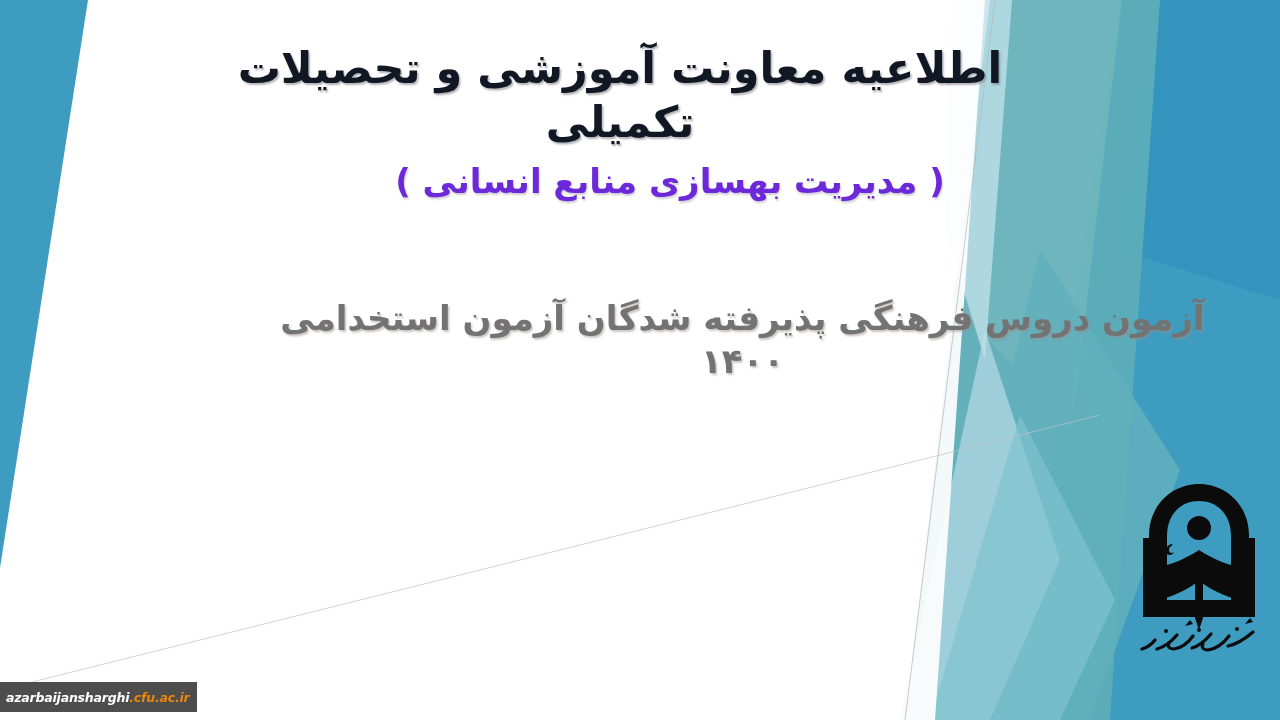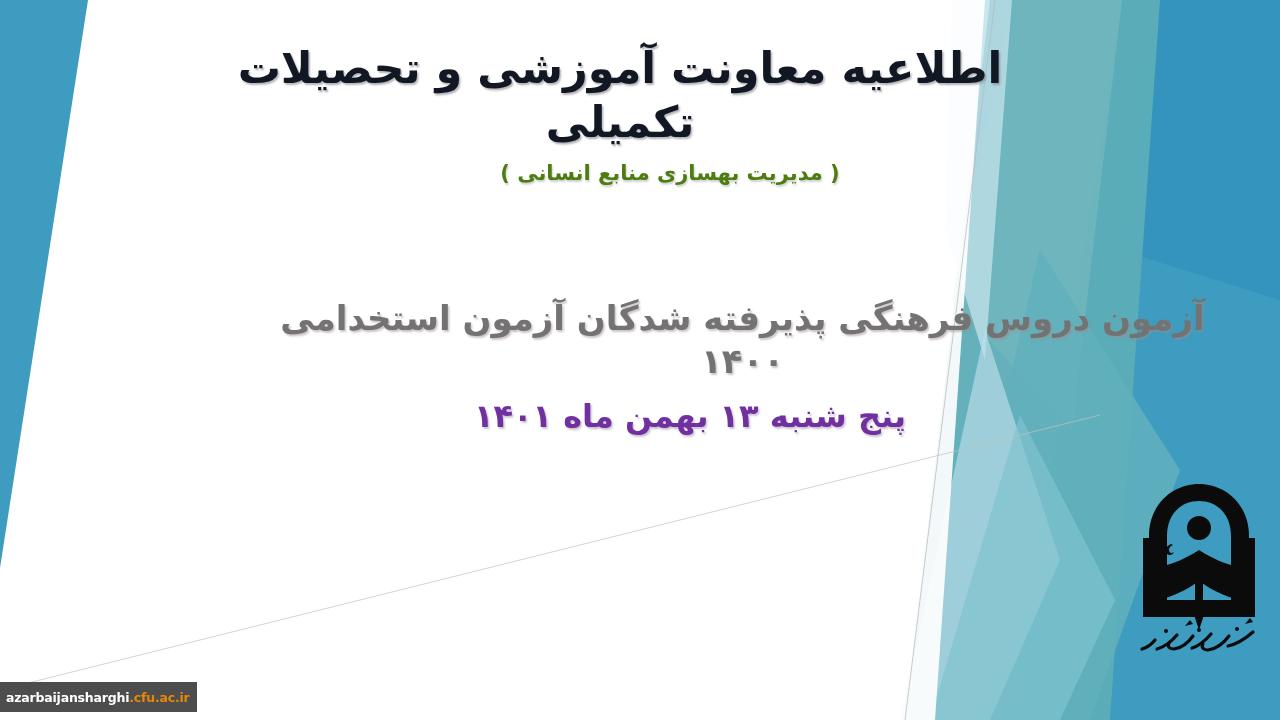--- a/index.html
+++ b/index.html
@@ -34,22 +34,22 @@
   }
   #title-line{
     top:42px;right:245px;width:830px;
     font-size:43px;font-weight:bold;
     color:#111823;
     letter-spacing:0px;
     text-shadow:1.5px 2px 2px rgba(120,120,130,.55);
   }
   #subtitle-line{
     top:160px;right:330px;width:560px;
-    font-size:21px;font-weight:bold;
-    color:#4d7c0f;
+    font-size:34px;font-weight:bold;
+    color:#6d28d9;
     text-shadow:1px 1.5px 2px rgba(150,150,160,.45);
   }
   #headline-line{
     top:297px;right:45px;width:985px;
     font-size:34px;font-weight:bold;
     color:#737373;
     text-shadow:1.5px 2px 2px rgba(160,140,140,.5);
   }
   #date-line{
     top:396px;right:300px;width:580px;
@@ -72,21 +72,21 @@
   #watermark{
     position:absolute;left:0;top:682px;
     height:30px;
     background:#4d4d4d;
     display:flex;align-items:center;
     padding:0 7px 0 6px;
     direction:ltr;
   }
   #watermark .wm-text{
     font-family:"DejaVu Sans","Liberation Sans",sans-serif;
-    font-weight:bold;
+    font-style:italic;font-weight:bold;
     font-size:12.5px;letter-spacing:-.2px;
     color:#ffffff;white-space:nowrap;
   }
   #watermark .wm-domain{color:#E8860C;}
 </style>
 </head>
 <body>
 
 <div id="slide">
 
@@ -109,21 +109,20 @@
     <line x1="0" y1="690" x2="1100" y2="415" stroke="#c2c2c2" stroke-width="1" opacity="0.7"></line>
   </svg>
 
   <div class="txt-layer">
     <div class="line" id="title-line">اطلاعیه معاونت آموزشی و تحصیلات تکمیلی</div>
 
     <div class="line" id="subtitle-line">( مدیریت بهسازی منابع انسانی )</div>
 
     <div class="line" id="headline-line">آزمون دروس فرهنگی پذیرفته شدگان آزمون استخدامی ۱۴۰۰</div>
 
-    <div class="line" id="date-line">پنج شنبه ۱۳ بهمن  ماه ۱۴۰۱</div>
 
   </div>
 
   <svg id="logo" viewBox="0 0 132 178" xmlns="http://www.w3.org/2000/svg">
     <g fill="#0B0B0B">
 
       <path d="M16 138 L16 58 C16 26 40 6 66 6 C92 6 116 26 116 58 L116 138 L98 138 L98 58
                C98 36 84 23 66 23 C48 23 34 36 34 58 L34 138 Z"></path>
 
       <rect x="10" y="60" width="22" height="78"></rect>

